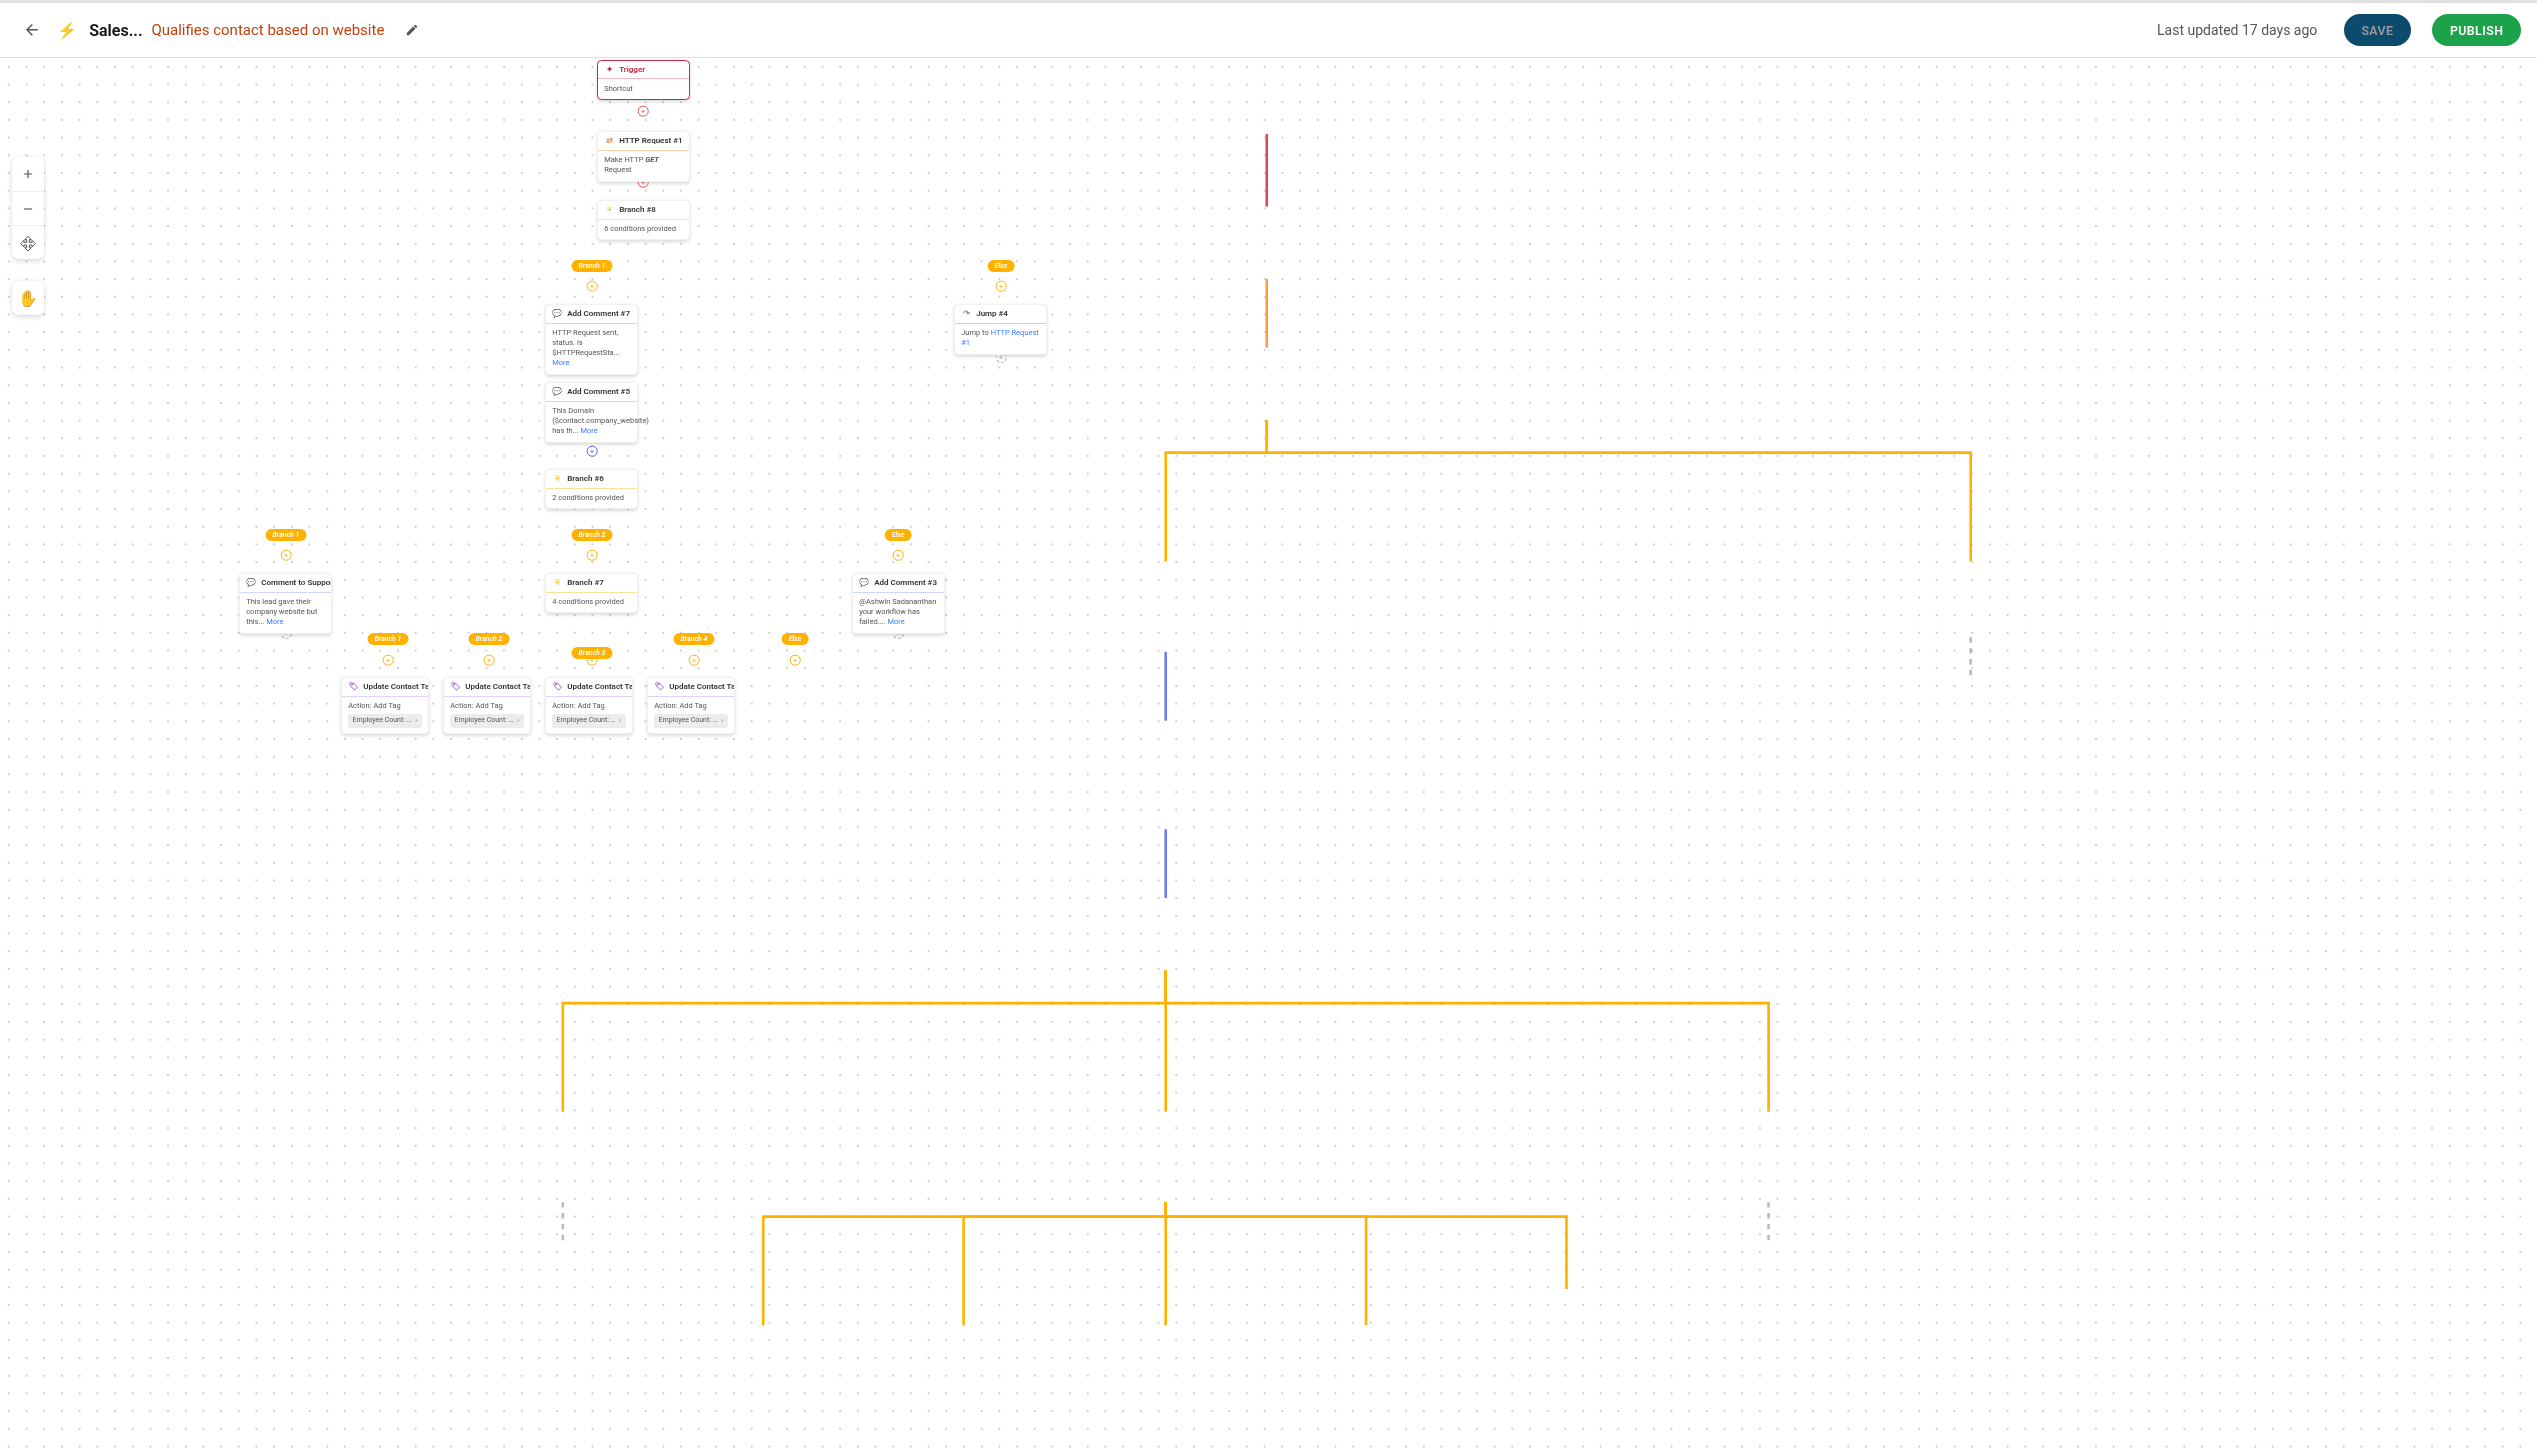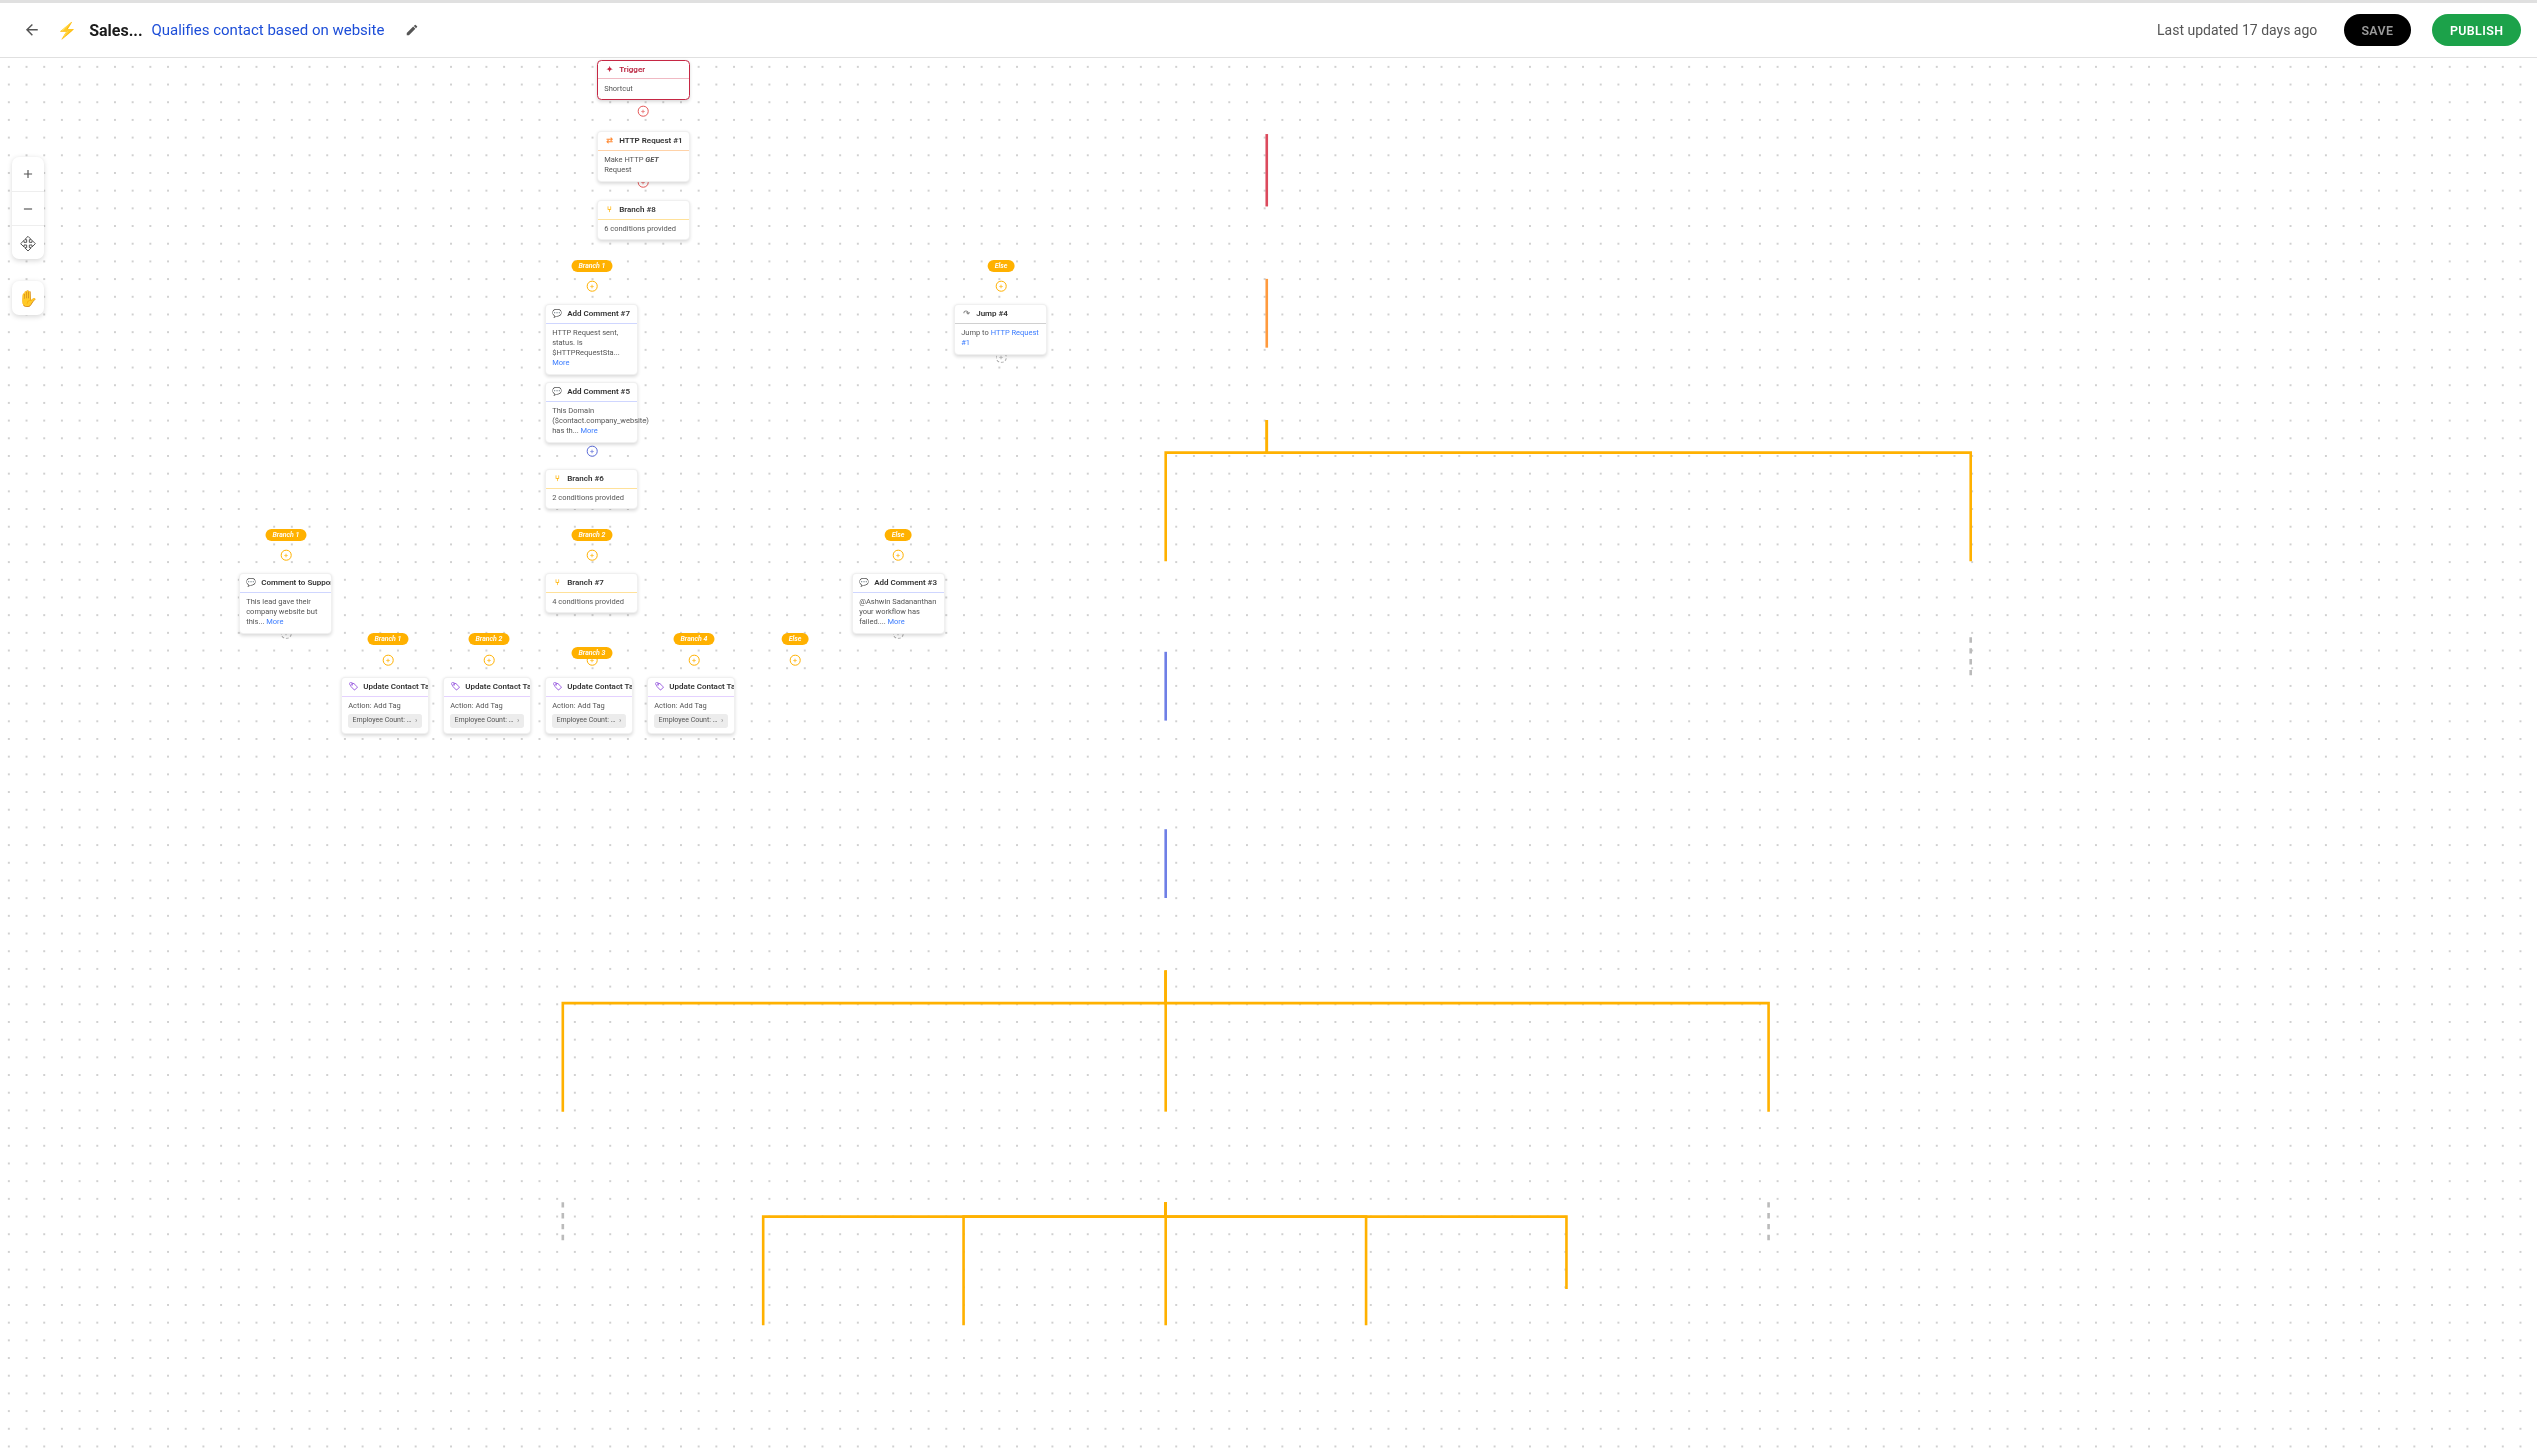--- a/index.html
+++ b/index.html
@@ -15,26 +15,26 @@
     align-items: center;
     padding: 0 16px 0 19.5px;
     gap: 12.4px;
     background: #fff;
     position: relative; z-index: 20;
   }
   .back-btn { width: 25px; height: 25px; display:flex; align-items:center; justify-content:center; color:#555; cursor:pointer; }
   .bolt { color:#fdba0f; font-size:16px; }
   .title-wrap { display:flex; align-items:center; gap:8.8px; min-width:0; }
   .title-bold { font-size:16px; font-weight:700; color:#1a1a1a; white-space:nowrap; overflow:hidden; text-overflow:ellipsis; max-width:71px;}
-  .title-sub  { font-size:15px; color:#1d4ed8; white-space:nowrap; }
+  .title-sub  { font-size:15px; color:#c2410c; white-space:nowrap; }
   .pencil { width:23px; height:23px; display:flex;align-items:center;justify-content:center;color:#555;cursor:pointer; margin-left:3.5px;}
   .header-spacer { flex:1; }
   .header-meta { color:#555; font-size:14px; margin-right:14px; }
   .btn { height:32px; padding:0 17.7px; border-radius:16px; font-size:12.4px; font-weight:600; letter-spacing:0.4px; border:none; display:inline-flex; align-items:center; justify-content:center; cursor:pointer; }
-  .btn.save { background:#000000; color:#9a9a9a; cursor:default; margin-right:8.8px;}
+  .btn.save { background:#0c4a6e; color:#9a9a9a; cursor:default; margin-right:8.8px;}
   .btn.publish { background:#1ca24a; color:#fff; }
 
   
   .canvas {
     position: absolute; top:58px; left:0; right:0; bottom:0;
     background-color:#fff;
     background-image: radial-gradient(#d0d0d0 0.9px, transparent 0.9px);
     background-size:17.7px 17.7px;
     overflow:hidden;
   }

